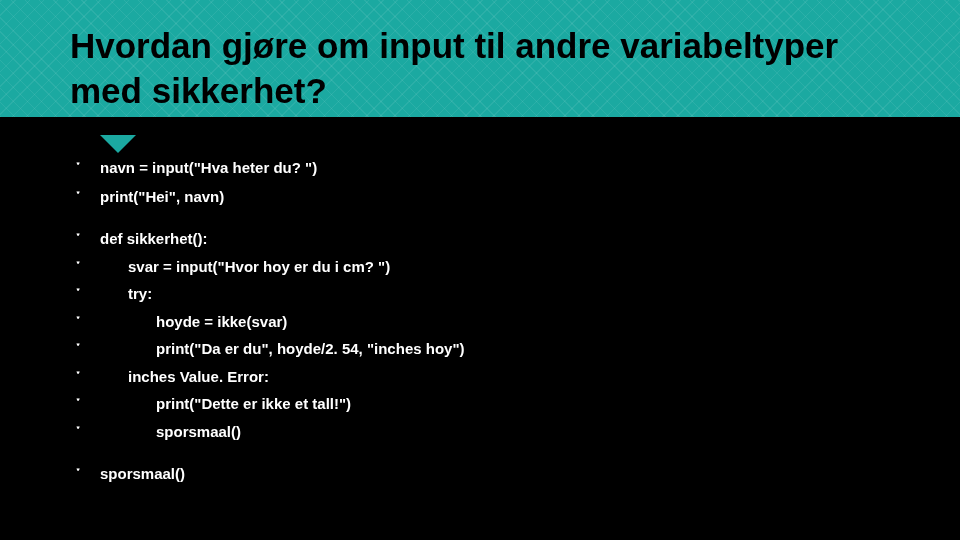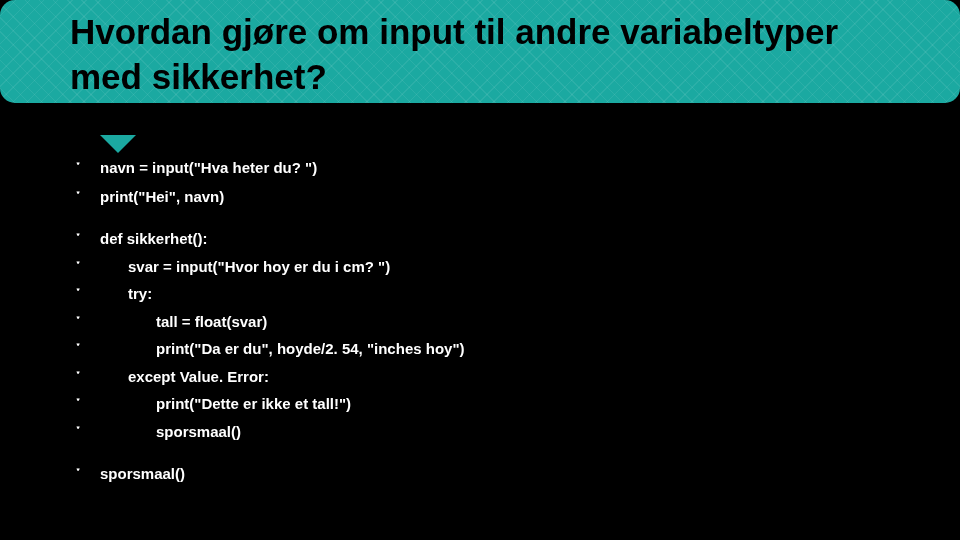--- a/index.html
+++ b/index.html
@@ -6,27 +6,26 @@
   html, body { width: 960px; height: 540px; overflow: hidden; }
   body {
     background: #000;
     font-family: Arial, Helvetica, sans-serif;
     color: #fff;
     position: relative;
   }
   .header {
     position: absolute;
     top: 0; left: 0; right: 0;
-    height: 103px;
+    height: 117px;
     background: #1ba9a1;
     background-image:
       repeating-linear-gradient(45deg, rgba(255,255,255,0.07) 0 1px, transparent 1px 10px),
       repeating-linear-gradient(-45deg, rgba(255,255,255,0.07) 0 1px, transparent 1px 10px);
-    padding: 10px 70px 0 70px;
-    border-radius: 15px;
+    padding: 24px 70px 0 70px;
   }
   .header h1 {
     font-size: 35px;
     font-weight: 700;
     line-height: 1.28;
     color: #000;
   }
   .arrow {
     position: absolute;
     top: 135px;
@@ -91,29 +90,29 @@
   <div class="line gap-sm">
     <span class="bullet">་</span>
     <span class="code ind1">svar = input("Hvor hoy er du i cm? ")</span>
   </div>
   <div class="line gap-sm">
     <span class="bullet">་</span>
     <span class="code ind1">try:</span>
   </div>
   <div class="line gap-sm">
     <span class="bullet">་</span>
-    <span class="code ind2">tall = float(svar)</span>
+    <span class="code ind2">hoyde = ikke(svar)</span>
   </div>
   <div class="line gap-sm">
     <span class="bullet">་</span>
     <span class="code ind2">print("Da er du", hoyde/2. 54, "inches hoy")</span>
   </div>
   <div class="line gap-sm">
     <span class="bullet">་</span>
-    <span class="code ind1">except Value. Error:</span>
+    <span class="code ind1">inches Value. Error:</span>
   </div>
   <div class="line gap-sm">
     <span class="bullet">་</span>
     <span class="code ind2">print("Dette er ikke et tall!")</span>
   </div>
   <div class="line gap-sec">
     <span class="bullet">་</span>
     <span class="code ind2">sporsmaal()</span>
   </div>
 

